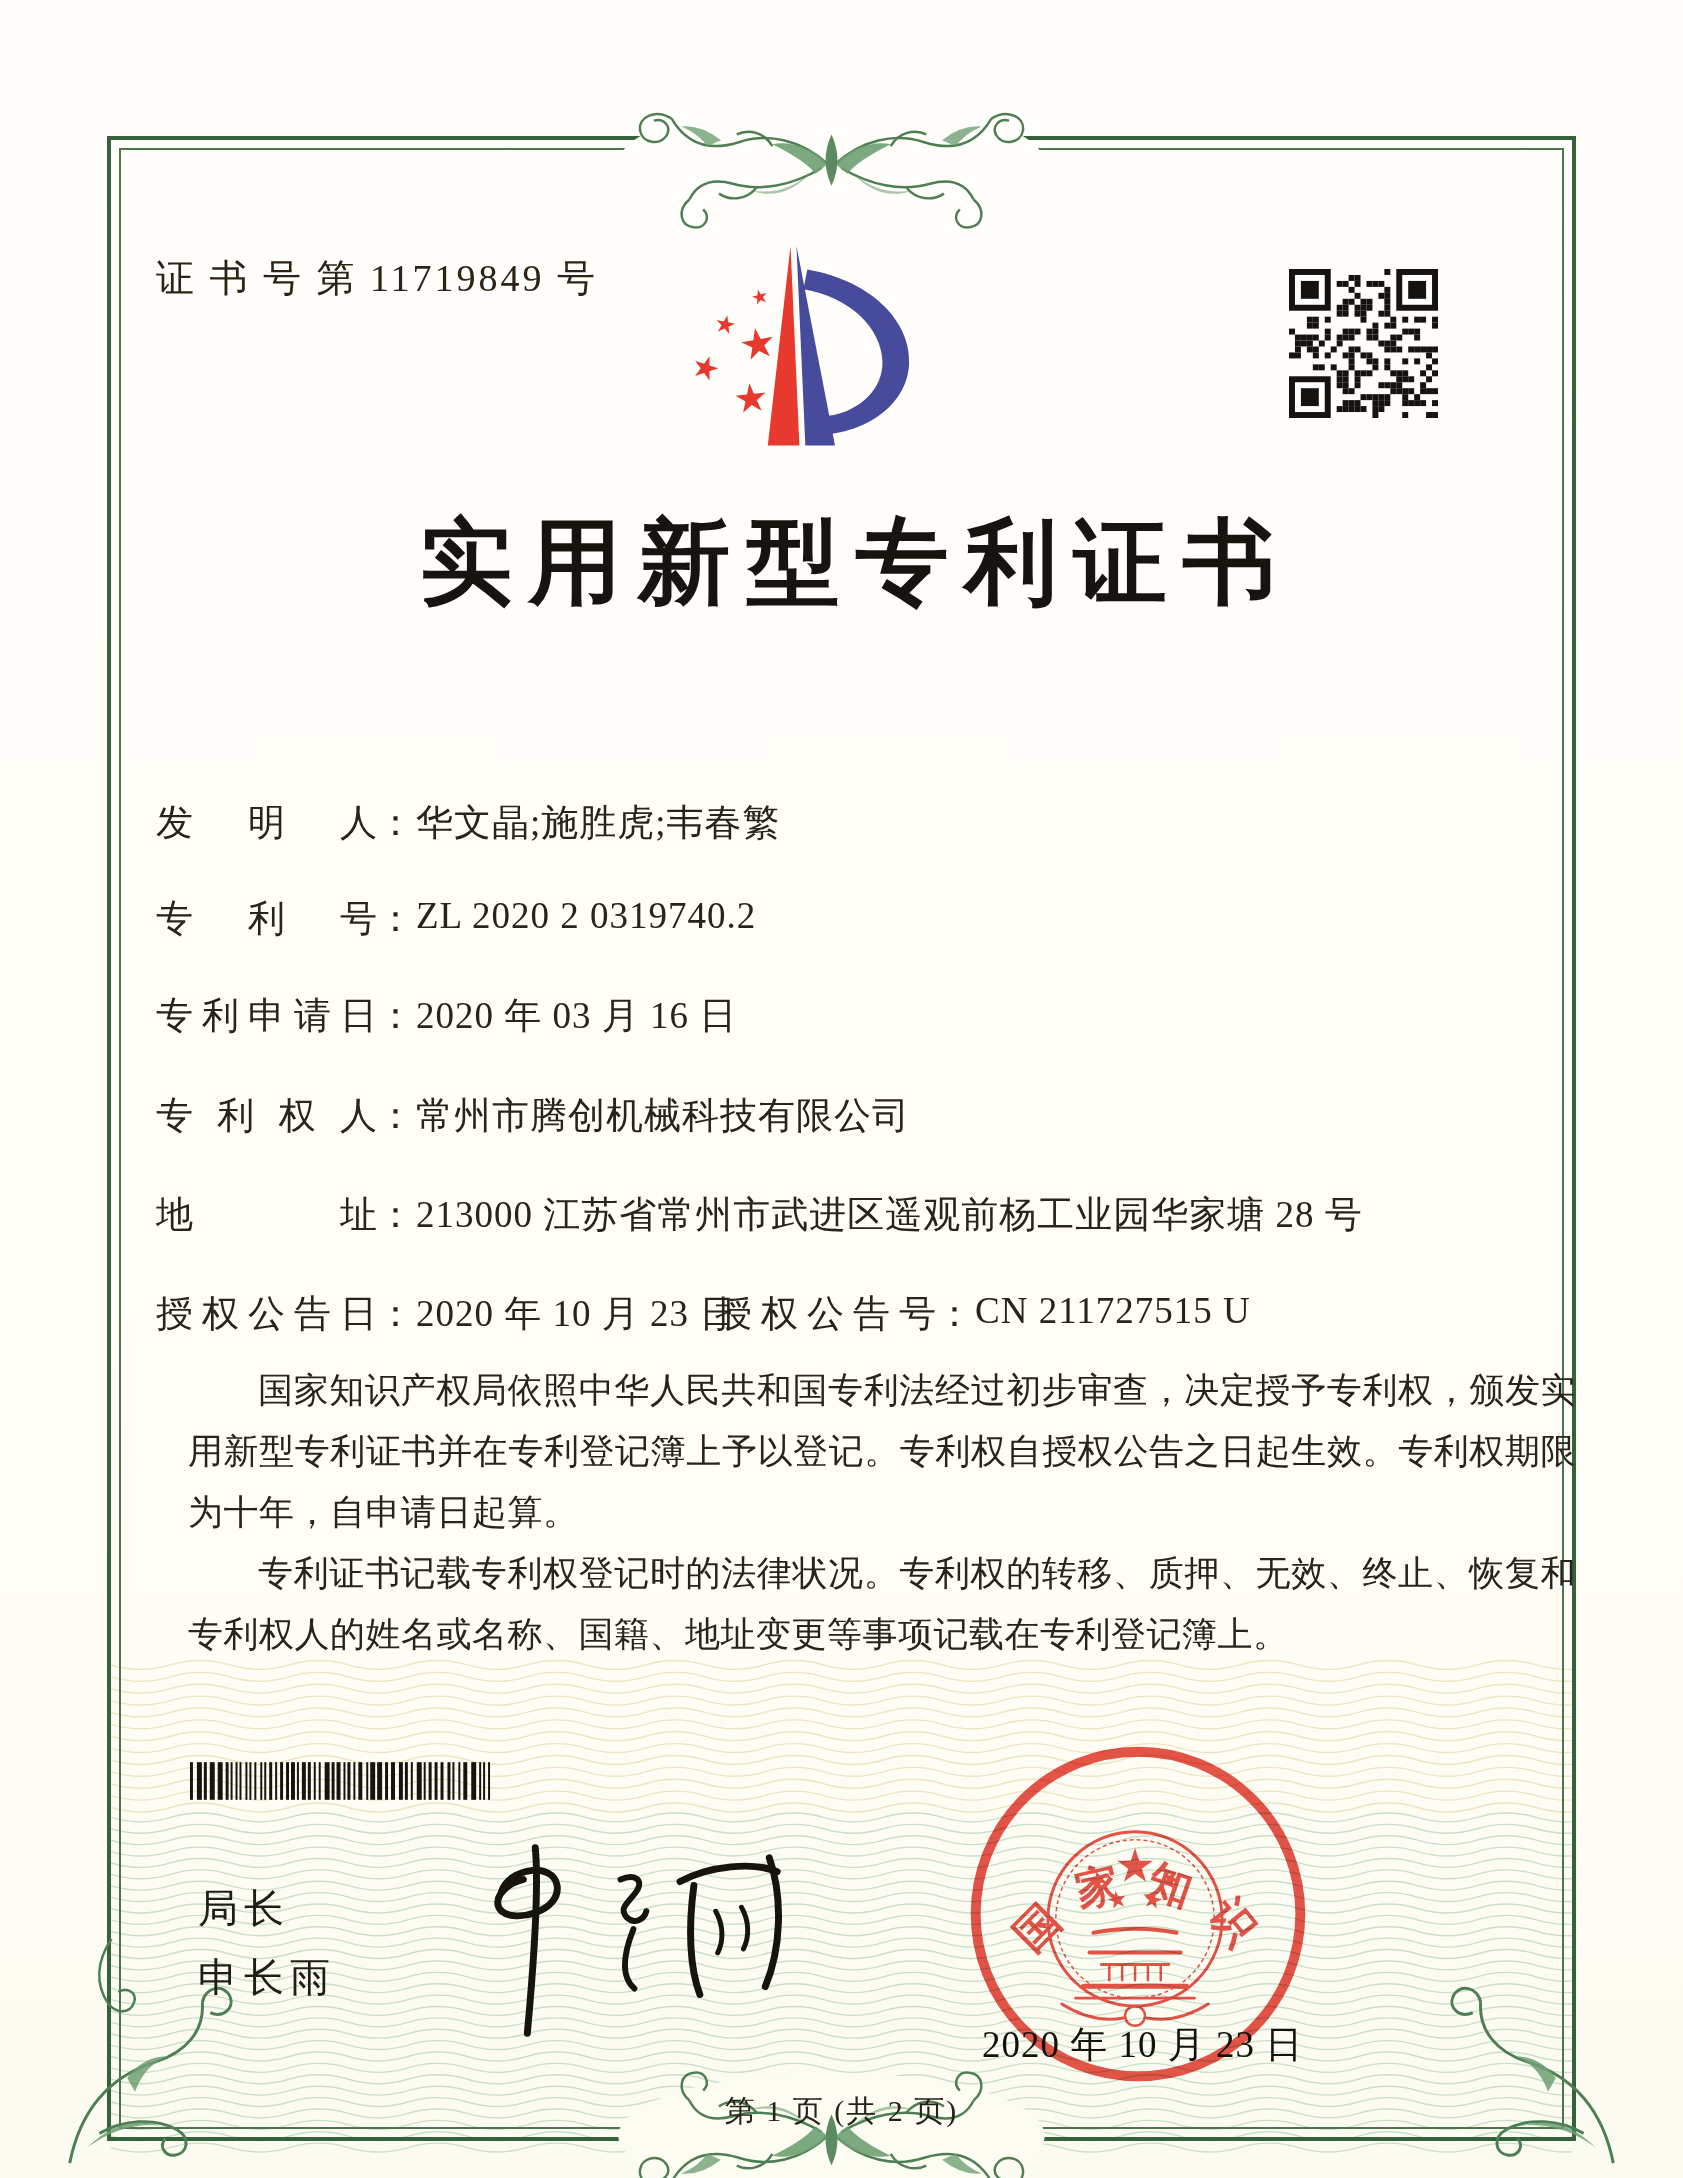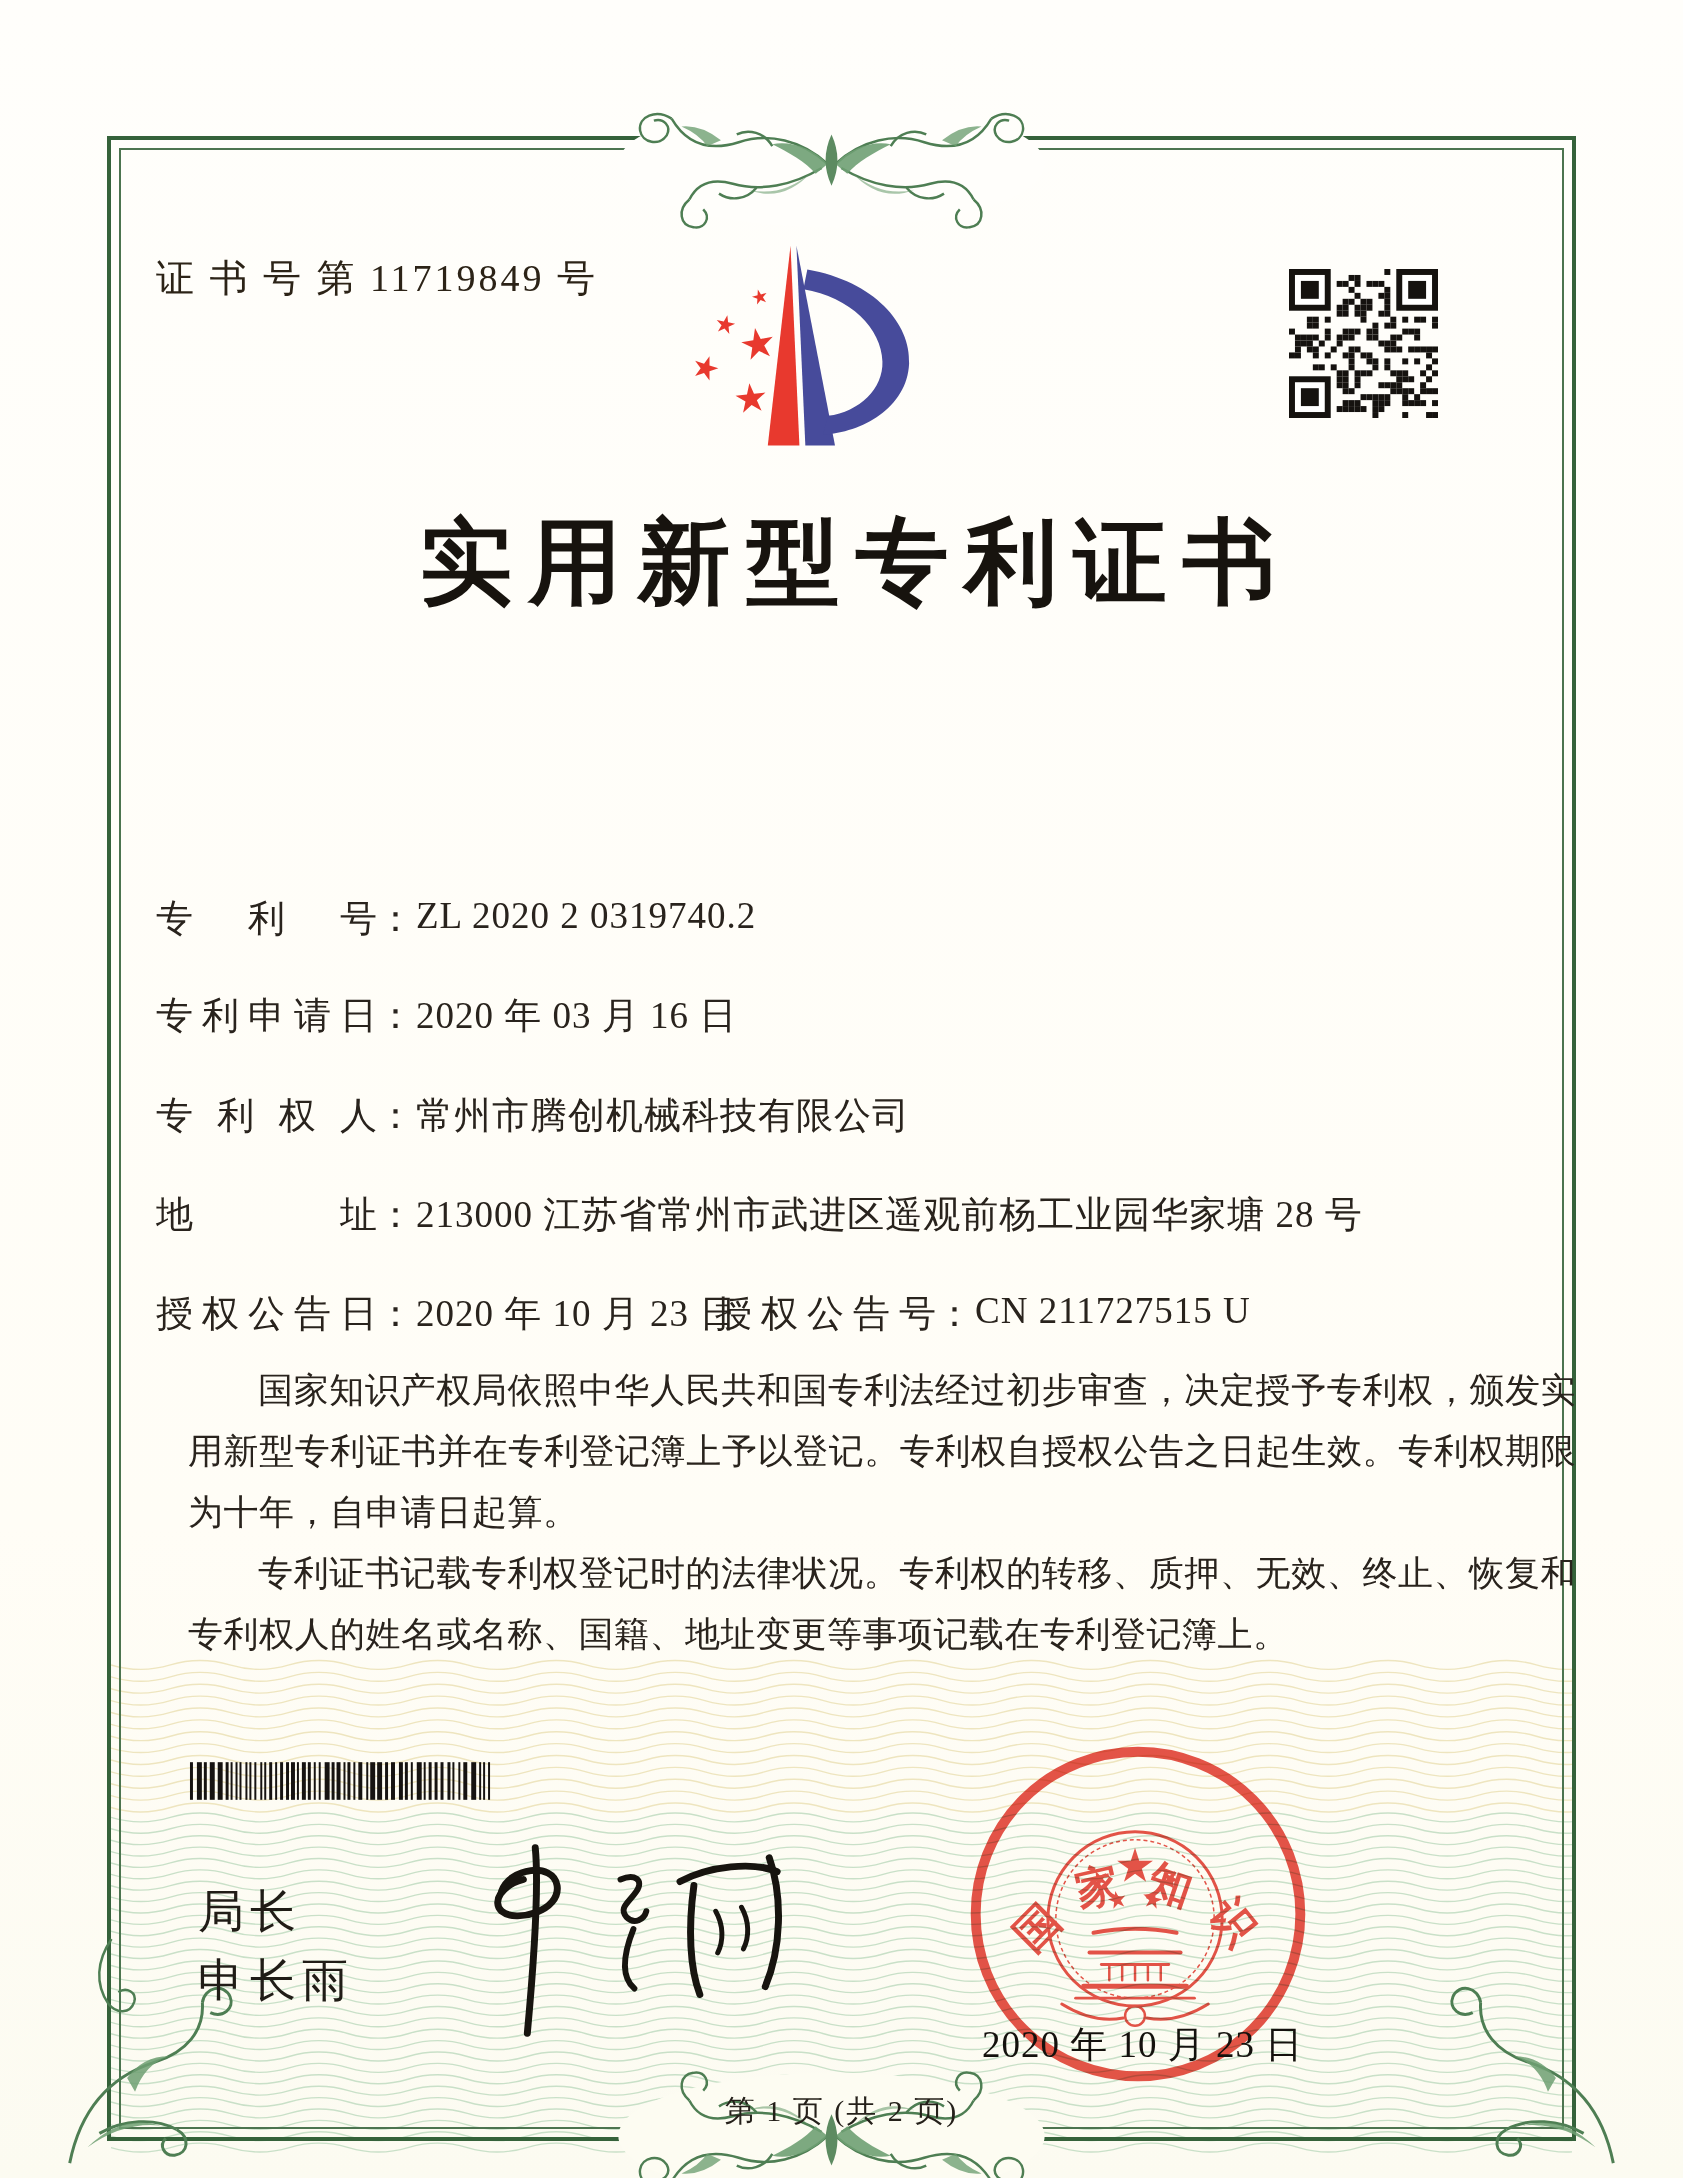--- a/index.html
+++ b/index.html
@@ -24,21 +24,21 @@
   .cert-no{left:156px;top:253px;font-size:38px;letter-spacing:3px;color:#2c2317;text-align:center;}
   .title{left:0;right:0;top:500px;text-align:center;font-size:93px;font-weight:bold;
          letter-spacing:16px;color:#17130e;padding-left:28px;}
   .row{left:156px;font-size:37px;white-space:nowrap;}
   .lbl{display:inline-block;width:221px;text-align:justify;text-align-last:justify;vertical-align:top;}
   .colon{display:inline-block;vertical-align:top;}
   .val{display:inline-block;vertical-align:top;letter-spacing:1px;padding-left:2px;}
   .paras{left:156px;top:1360px;width:1388px;margin-left:32px;}
   .paras p{margin:0;font-size:35px;line-height:61px;text-indent:2em;text-align:justify;letter-spacing:0.5px;}
   .director{left:198px;font-family:"Liberation Sans","DejaVu Sans",sans-serif;
-            font-size:46px;font-weight:500;letter-spacing:6px;color:#201c16;}
+            font-size:40px;font-weight:500;letter-spacing:6px;color:#201c16;}
   .seal-date{left:982px;top:2020px;font-size:37px;letter-spacing:1px;color:#14110d;}
   .footer{left:0;right:0;top:2091px;text-align:center;font-size:30px;letter-spacing:2px;color:#25201a;}
   svg{display:block;}
 </style>
 </head>
 <body>
 
 <div class="page">
 
   <svg id="waves" viewBox="0 0 1476 500" preserveAspectRatio="none">
@@ -350,20 +350,23 @@
       <rect x="108" y="0" width="42" height="42" fill="#15120f"></rect>
       <rect x="114" y="6" width="30" height="30" fill="#fff"></rect>
       <rect x="120" y="12" width="18" height="18" fill="#15120f"></rect>
       <rect x="0" y="108" width="42" height="42" fill="#15120f"></rect>
       <rect x="6" y="114" width="30" height="30" fill="#fff"></rect>
       <rect x="12" y="120" width="18" height="18" fill="#15120f"></rect>
     </svg>
 
   <div class="abs title">实用新型专利证书</div>
 
+  <div class="abs row" style="top:798px;">
+    <span class="lbl">发明人</span><span class="colon">：</span><span class="val">华文晶;施胜虎;韦春繁</span>
+  </div>
   <div class="abs row" style="top:894px;">
     <span class="lbl">专利号</span><span class="colon">：</span><span class="val">ZL 2020 2 0319740.2</span>
   </div>
   <div class="abs row" style="top:991px;">
     <span class="lbl">专利申请日</span><span class="colon">：</span><span class="val">2020 年 03 月 16 日</span>
   </div>
   <div class="abs row" style="top:1091px;">
     <span class="lbl">专利权人</span><span class="colon">：</span><span class="val">常州市腾创机械科技有限公司</span>
   </div>
   <div class="abs row" style="top:1190px;">

